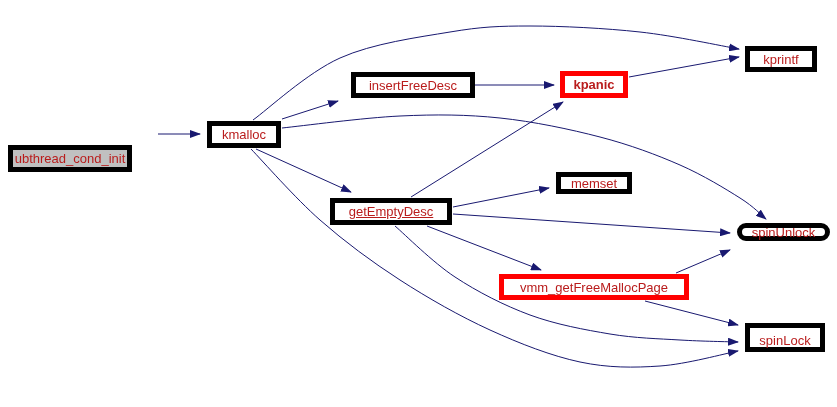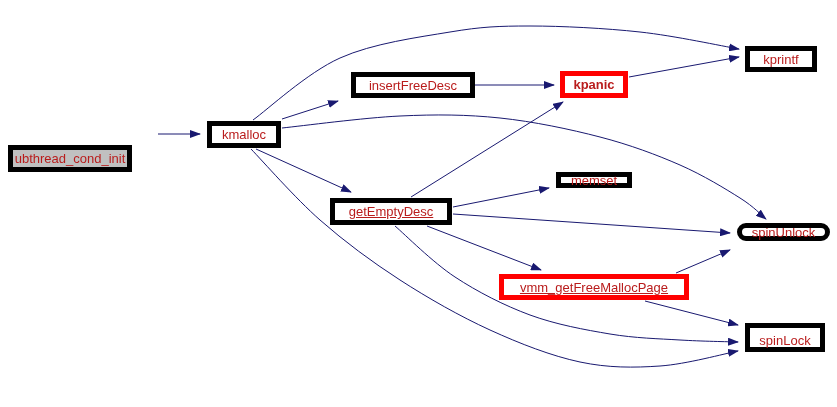--- a/index.html
+++ b/index.html
@@ -80,29 +80,29 @@
       </div>
       <div class="node" style="left: 328px; top: 72px; width: 124px; height: 26px; background: rgb(255, 255, 255); border-color: rgb(0, 0, 0); margin-left: 23px;">
         <span>insertFreeDesc</span>
       </div>
       <div class="node" style="left: 560px; top: 71px; width: 68px; height: 27px; background: rgb(255, 255, 255); border-color: rgb(255, 0, 0); font-weight: bold;">
         <span>kpanic</span>
       </div>
       <div class="node" style="left: 745px; top: 46px; width: 72px; height: 26px; background: rgb(255, 255, 255); border-color: rgb(0, 0, 0);">
         <span>kprintf</span>
       </div>
-      <div class="node" style="left: 556px; top: 172px; width: 76px; height: 16px; background: rgb(255, 255, 255); border-color: rgb(0, 0, 0);">
+      <div class="node" style="left: 556px; top: 172px; width: 76px; height: 22px; background: rgb(255, 255, 255); border-color: rgb(0, 0, 0);">
         <span>memset</span>
       </div>
       <div class="node" style="left: 330px; top: 198px; width: 122px; height: 27px; background: rgb(255, 255, 255); border-color: rgb(0, 0, 0); text-decoration: underline;">
         <span>getEmptyDesc</span>
       </div>
       <div class="node" style="left: 737px; top: 223px; width: 93px; height: 18px; background: rgb(255, 255, 255); border-color: rgb(0, 0, 0); border-radius: 11px;">
         <span>spinUnlock</span>
       </div>
-      <div class="node" style="left: 499px; top: 274px; width: 190px; height: 26px; background: rgb(255, 255, 255); border-color: rgb(255, 0, 0); text-decoration: underline;">
+      <div class="node" style="left: 499px; top: 274px; width: 190px; height: 26px; background: rgb(255, 255, 255); border-color: rgb(255, 0, 0);">
         <span>vmm_getFreeMallocPage</span>
       </div>
       <div class="node" style="left: 745px; top: 323px; width: 80px; height: 29px; background: rgb(255, 255, 255); border-color: rgb(0, 0, 0); align-items: flex-end;">
         <span>spinLock</span>
       </div>
     </div>
 </div>
 
 </body></html>

